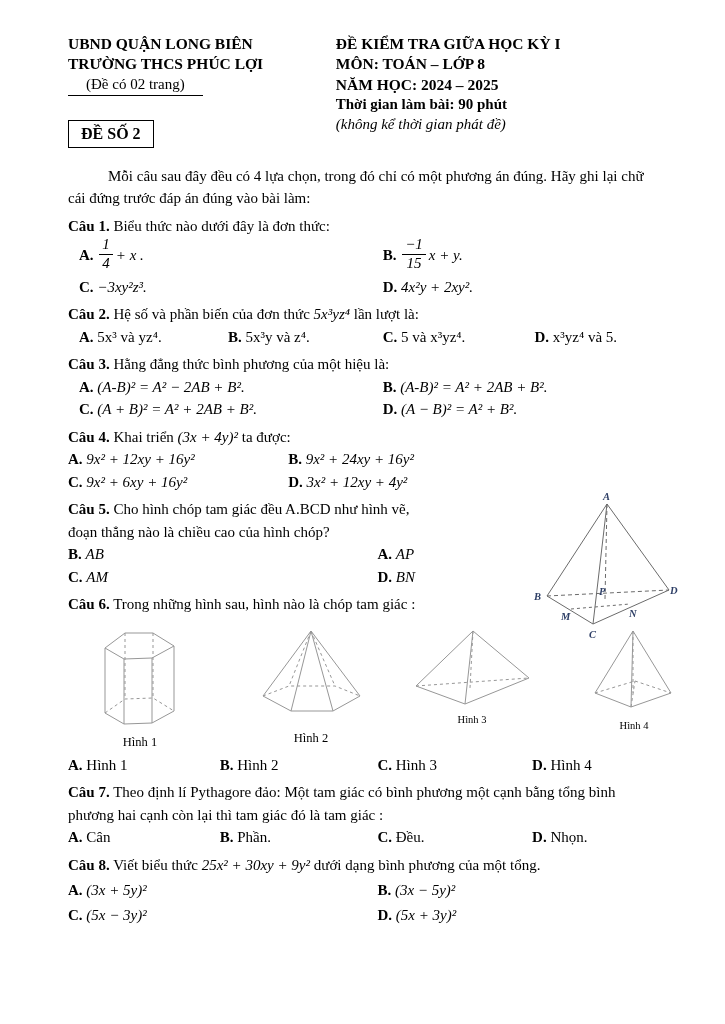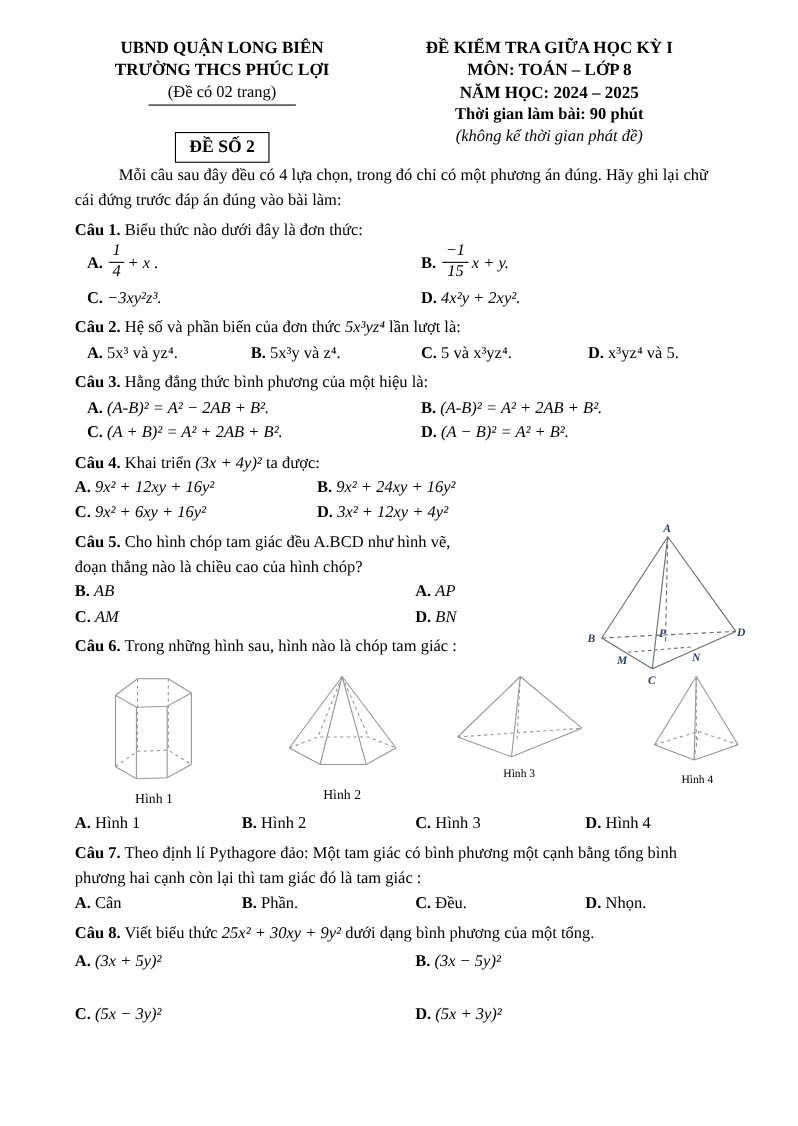--- a/index.html
+++ b/index.html
@@ -1,39 +1,39 @@
 <!DOCTYPE html>
 <html><head>
 <meta charset="utf-8">
 <style>
   html,body{margin:0;padding:0}
   body{width:725px;height:1024px;background:#ffffff;color:#000;font-family:"Liberation Serif",serif;font-size:15px;overflow:hidden}
   .page{padding:34px 62px 0 68px;position:relative}
   .header{display:flex}
-  .h-col{text-align:center;line-height:1.32}
+  .h-col{text-align:left;line-height:1.32}
   .h-left{width:45%}
   .h-right{width:55%}
   .hb{font-weight:bold;font-size:15.5px}
   .hi{font-style:italic}
   .hbi{font-weight:bold;}
   .underlined{display:inline-block;border-bottom:1.4px solid #000;padding:0 18px 0;}
   .exam-box-wrap{margin-top:24px}
   .exam-box{display:inline-block;border:1.5px solid #000;padding:2px 12px 3px;font-weight:bold;font-size:16px}
   .section-title{font-weight:bold;margin-top:15px}
-  .intro{text-indent:40px;line-height:1.5;margin-top:1px}
+  .intro{text-indent:40px;line-height:1.5;margin-top:17px}
   .question{margin-top:5px;line-height:1.5}
   .q-label{font-weight:bold}
   .math{font-style:italic}
   .opt b{font-weight:bold;font-style:normal}
   .opts{display:grid}
   .pad{padding-left:11px}
   .cols-2{grid-template-columns:52% 1fr}
   .cols-2n{grid-template-columns:37% 1fr}
   .cols-4{grid-template-columns:25.5% 26.5% 26% 1fr}
-  .roomy{row-gap:25px;margin-top:3px}
+  .roomy{row-gap:2px;margin-top:3px}
   .frac{display:inline-block;vertical-align:middle;text-align:center;line-height:1.05;font-style:italic;margin:0 3px 4px 2px}
   .frac .num{display:block;border-bottom:1.2px solid #000;padding:0 3px 1px}
   .frac .den{display:block;padding-top:1px}
   .q5{position:relative}
   .q5-figure{position:absolute;right:-16px;top:-8px}
   .figs{display:flex;align-items:flex-start;margin:8px 0 2px}
   .fig{display:flex;flex-direction:column;align-items:center}
   .fig1{margin-left:26px}
   .fig2{margin-left:70px}
   .fig3{margin-left:46px}

